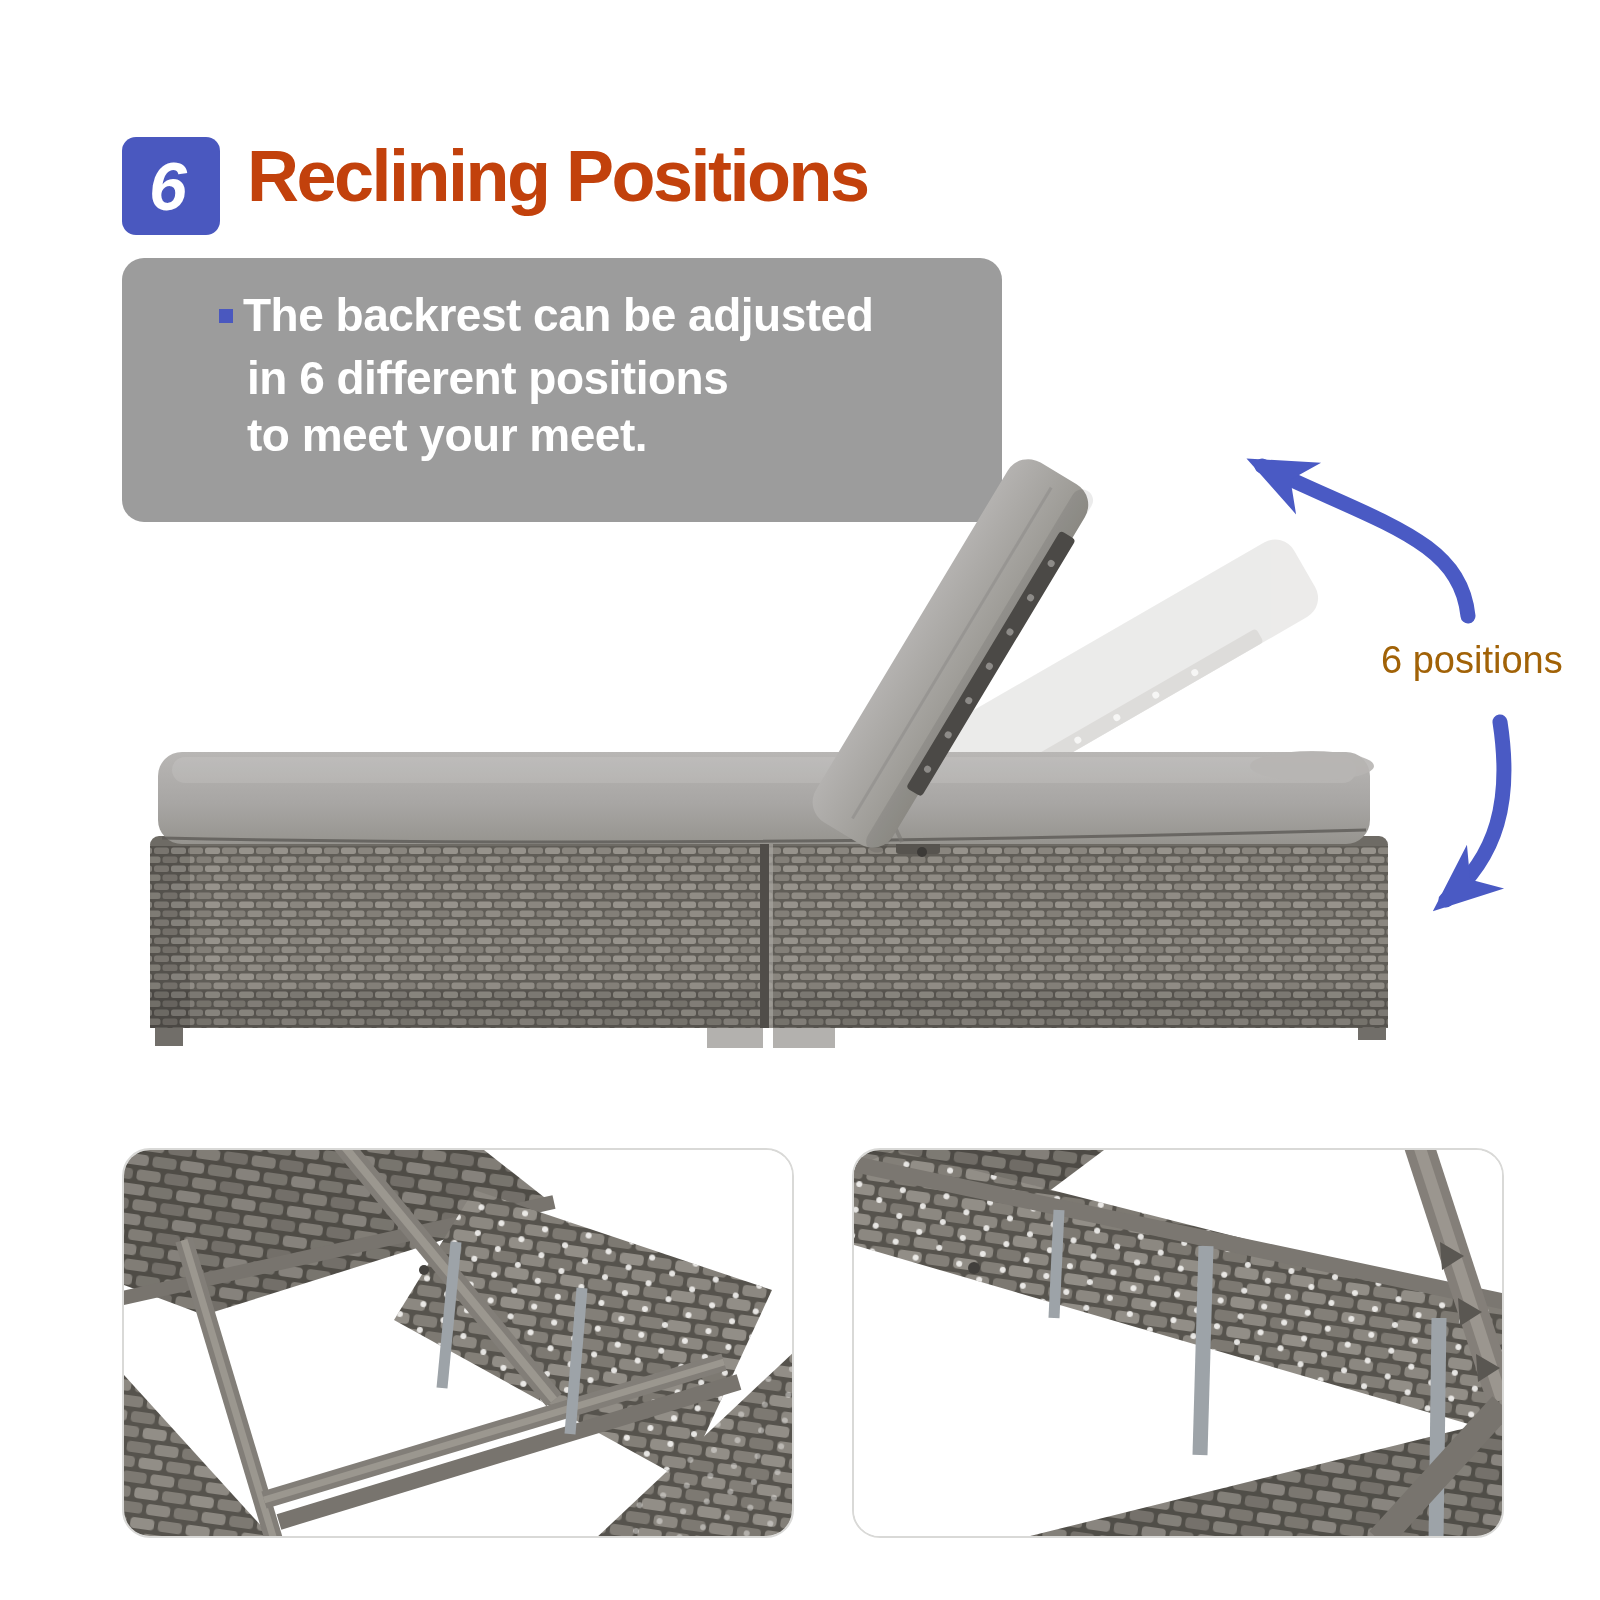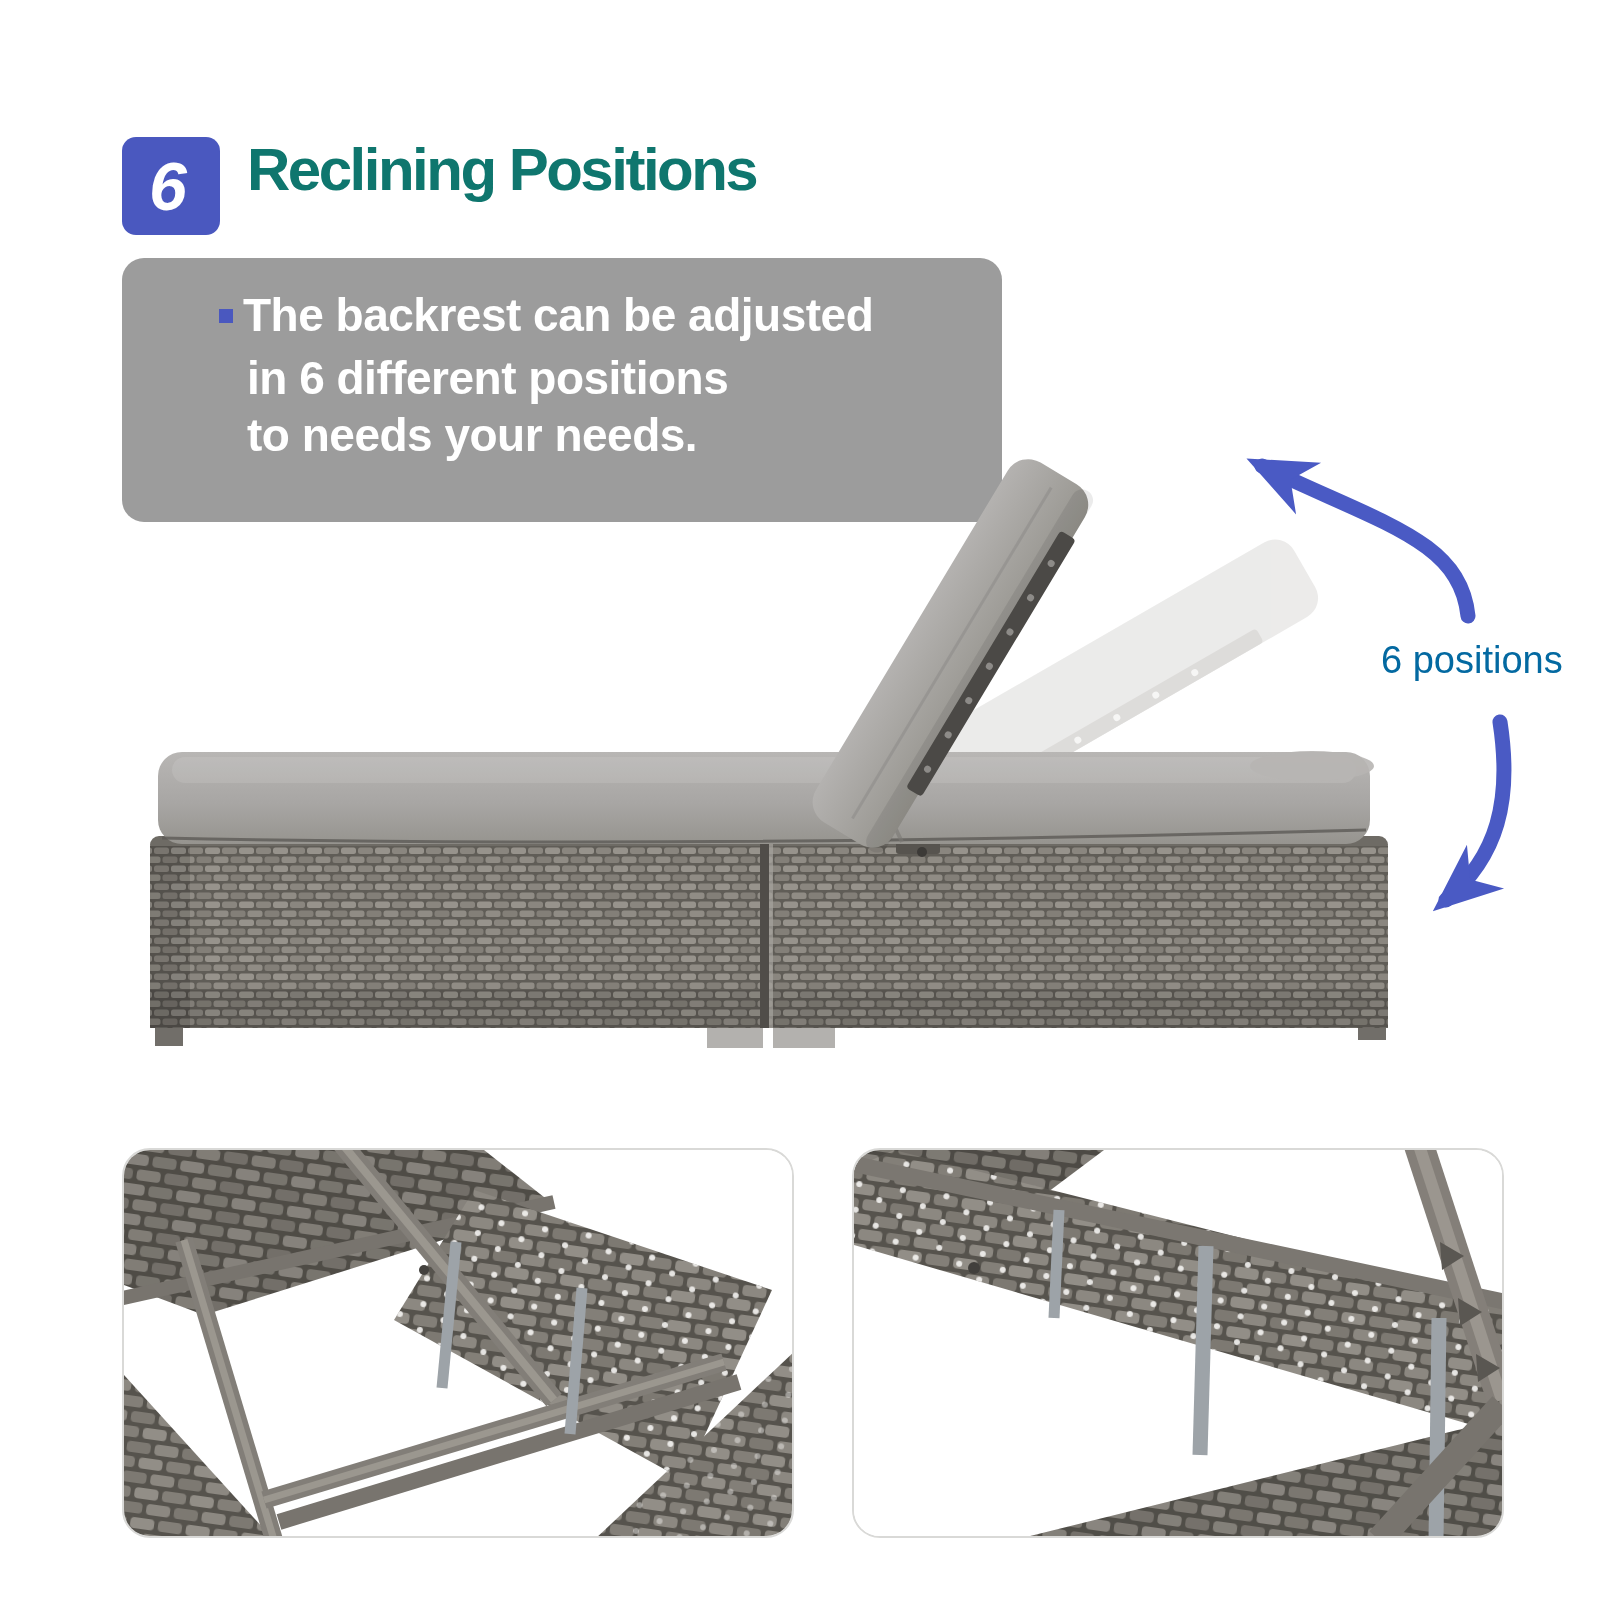--- a/index.html
+++ b/index.html
@@ -13,21 +13,21 @@
   
   .badge{
     left:122px;top:137px;width:98px;height:98px;border-radius:14px;
     background:#4a58bf;display:flex;align-items:center;justify-content:center;
   }
   .badge span{
     color:#ffffff;font-size:68px;font-weight:bold;font-style:italic;
     transform:translateX(-3px);
   }
   .title{
-    left:247px;top:140px;font-size:60px;font-weight:bold;color:#0f766e;
+    left:247px;top:140px;font-size:72px;font-weight:bold;color:#c2410c;
     letter-spacing:-2.5px;line-height:1;white-space:nowrap;
   }
 
   
   .infobox{
     left:122px;top:258px;width:880px;height:264px;border-radius:22px;
     background:#9c9c9c;
   }
   .bullet{
     left:219px;top:309px;width:14px;height:14px;background:#4a58bf;
@@ -36,21 +36,21 @@
     color:#ffffff;font-weight:bold;font-size:46px;letter-spacing:-0.5px;
     line-height:1;white-space:nowrap;
   }
   .iline1{left:243px;top:292px;}
   .iline2{left:247px;top:355px;}
   .iline3{left:247px;top:412px;}
 
   
   .scene{left:0;top:420px;width:1600px;height:660px;}
   .poslabel{
-    left:1381px;top:641px;font-size:38px;color:#0369a1;line-height:1;
+    left:1381px;top:641px;font-size:38px;color:#a16207;line-height:1;
     white-space:nowrap;
   }
 
   
   .card{
     border:2px solid #d9d9d7;border-radius:28px;overflow:hidden;
     background:#ffffff;box-sizing:border-box;
   }
   .card svg{display:block;}
   .card-left{left:122px;top:1148px;width:672px;height:390px;}
@@ -61,21 +61,21 @@
 
 <div class="abs badge">
   <span>6</span>
 </div>
 <div class="abs title">Reclining Positions</div>
 
 <div class="abs infobox"></div>
 <div class="abs bullet"></div>
 <div class="abs iline iline1">The backrest can be adjusted</div>
 <div class="abs iline iline2">in 6 different positions</div>
-<div class="abs iline iline3">to needs your needs.</div>
+<div class="abs iline iline3">to meet your meet.</div>
 
 <svg class="abs scene" viewBox="0 420 1600 660" xmlns="http://www.w3.org/2000/svg">
   <defs>
     <pattern id="wicker" width="34" height="18" patternUnits="userSpaceOnUse">
       <rect width="34" height="18" fill="#605d57"></rect>
       <rect x="1" y="1.5" width="15" height="6.5" rx="2.5" fill="#97938c"></rect>
       <rect x="18" y="1.5" width="15" height="6.5" rx="2.5" fill="#8a867f"></rect>
       <rect x="9.5" y="10.5" width="15" height="6.5" rx="2.5" fill="#908c85"></rect>
       <rect x="-7.5" y="10.5" width="15" height="6.5" rx="2.5" fill="#837f78"></rect>
       <rect x="26.5" y="10.5" width="15" height="6.5" rx="2.5" fill="#837f78"></rect>

